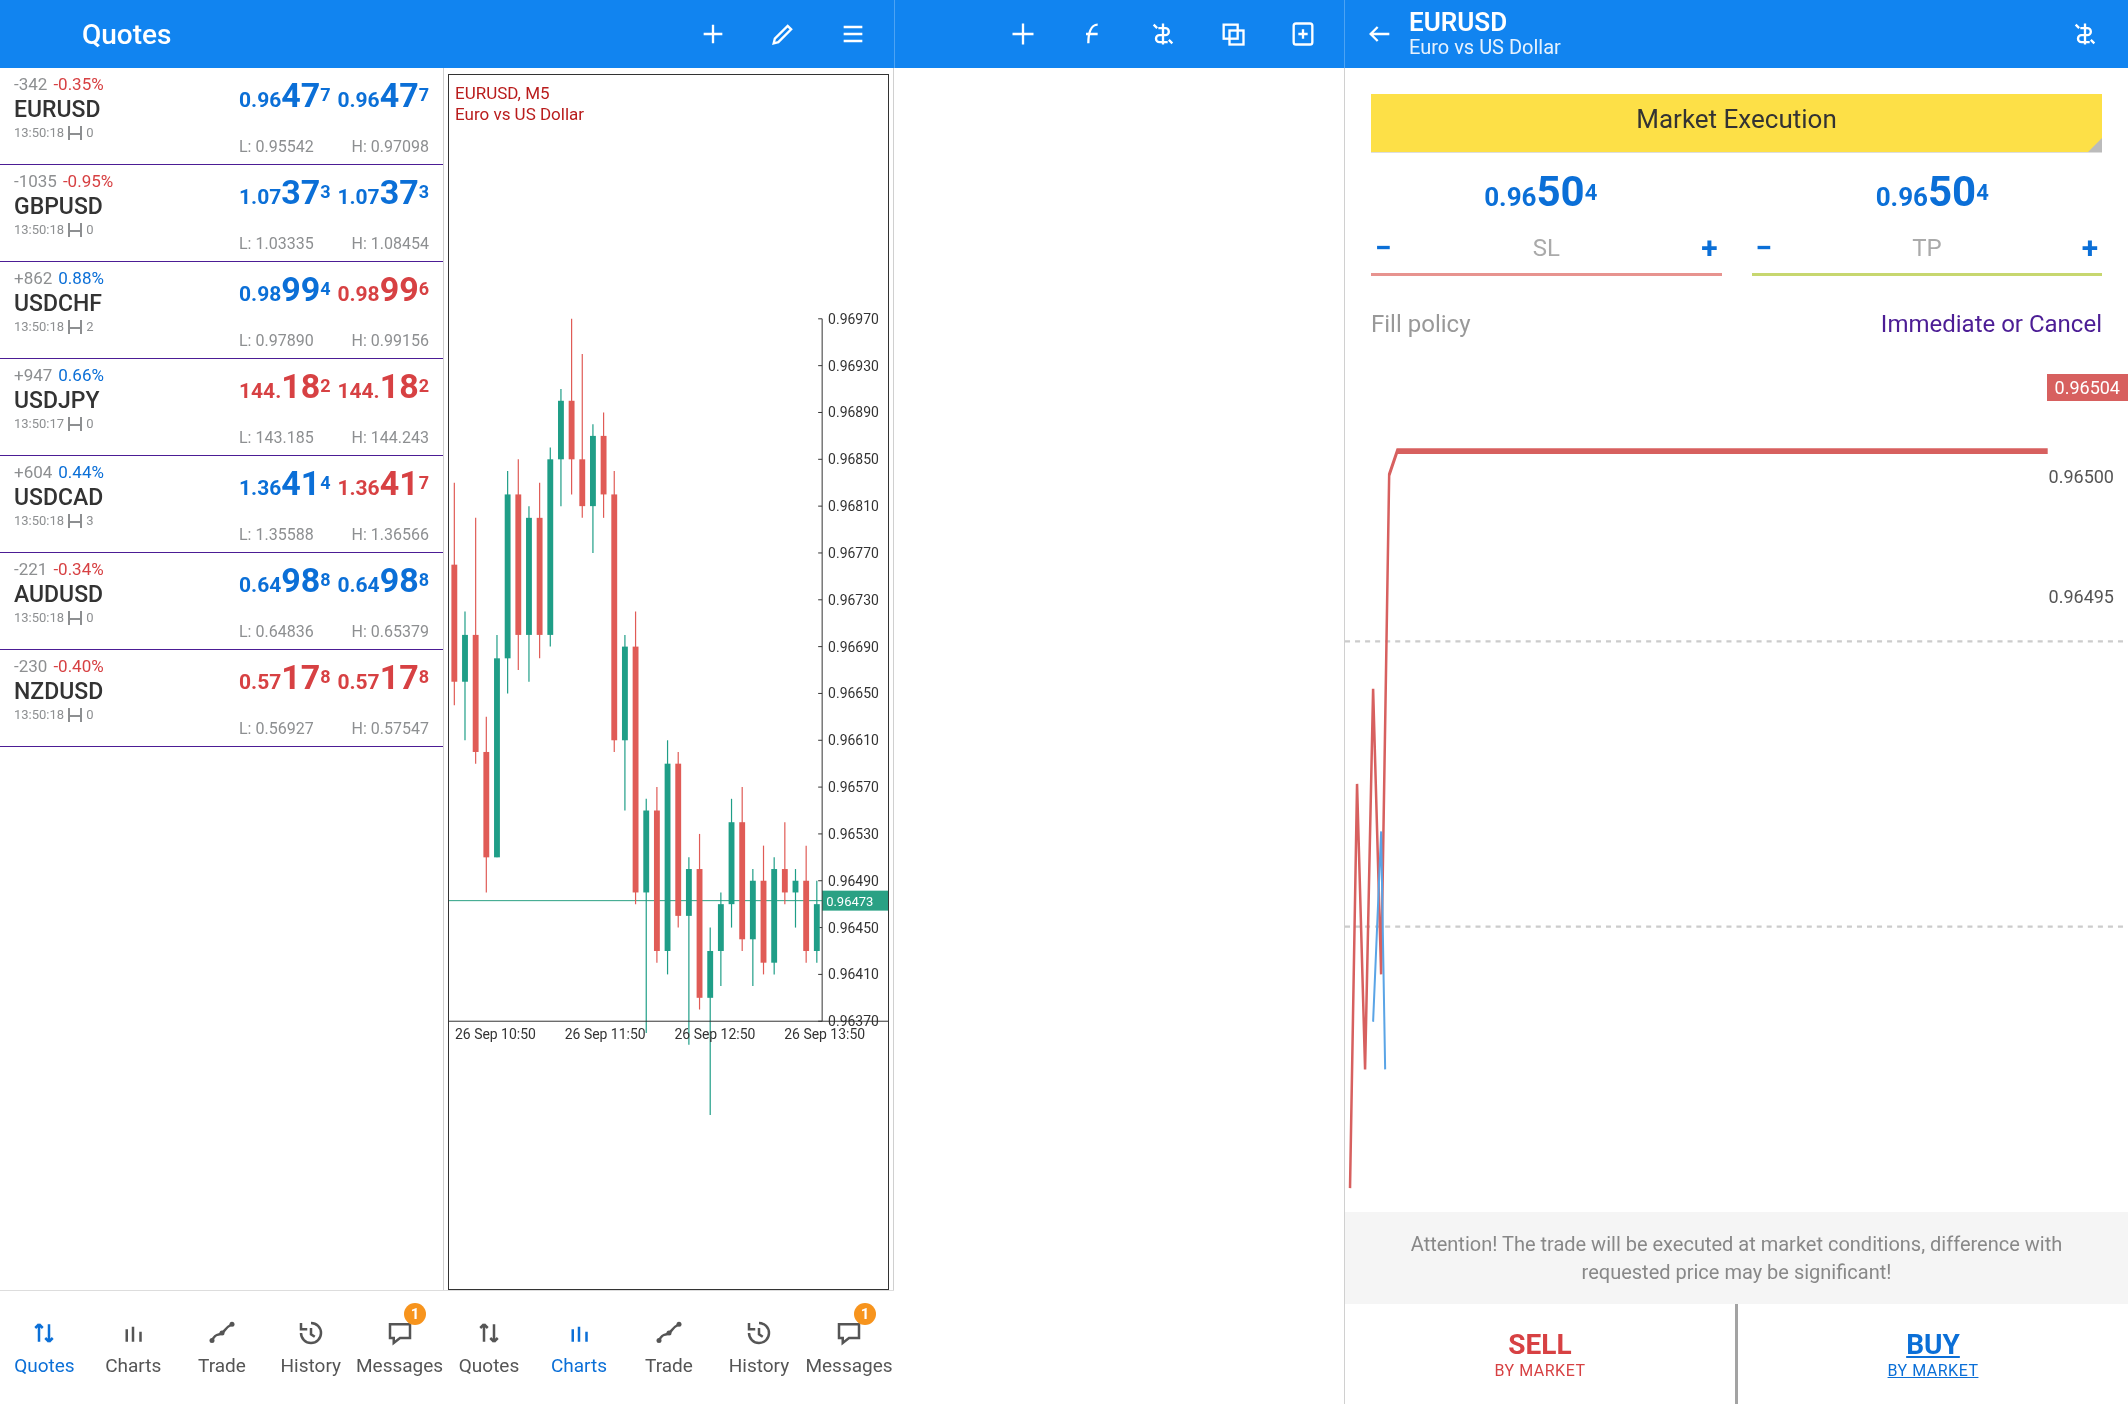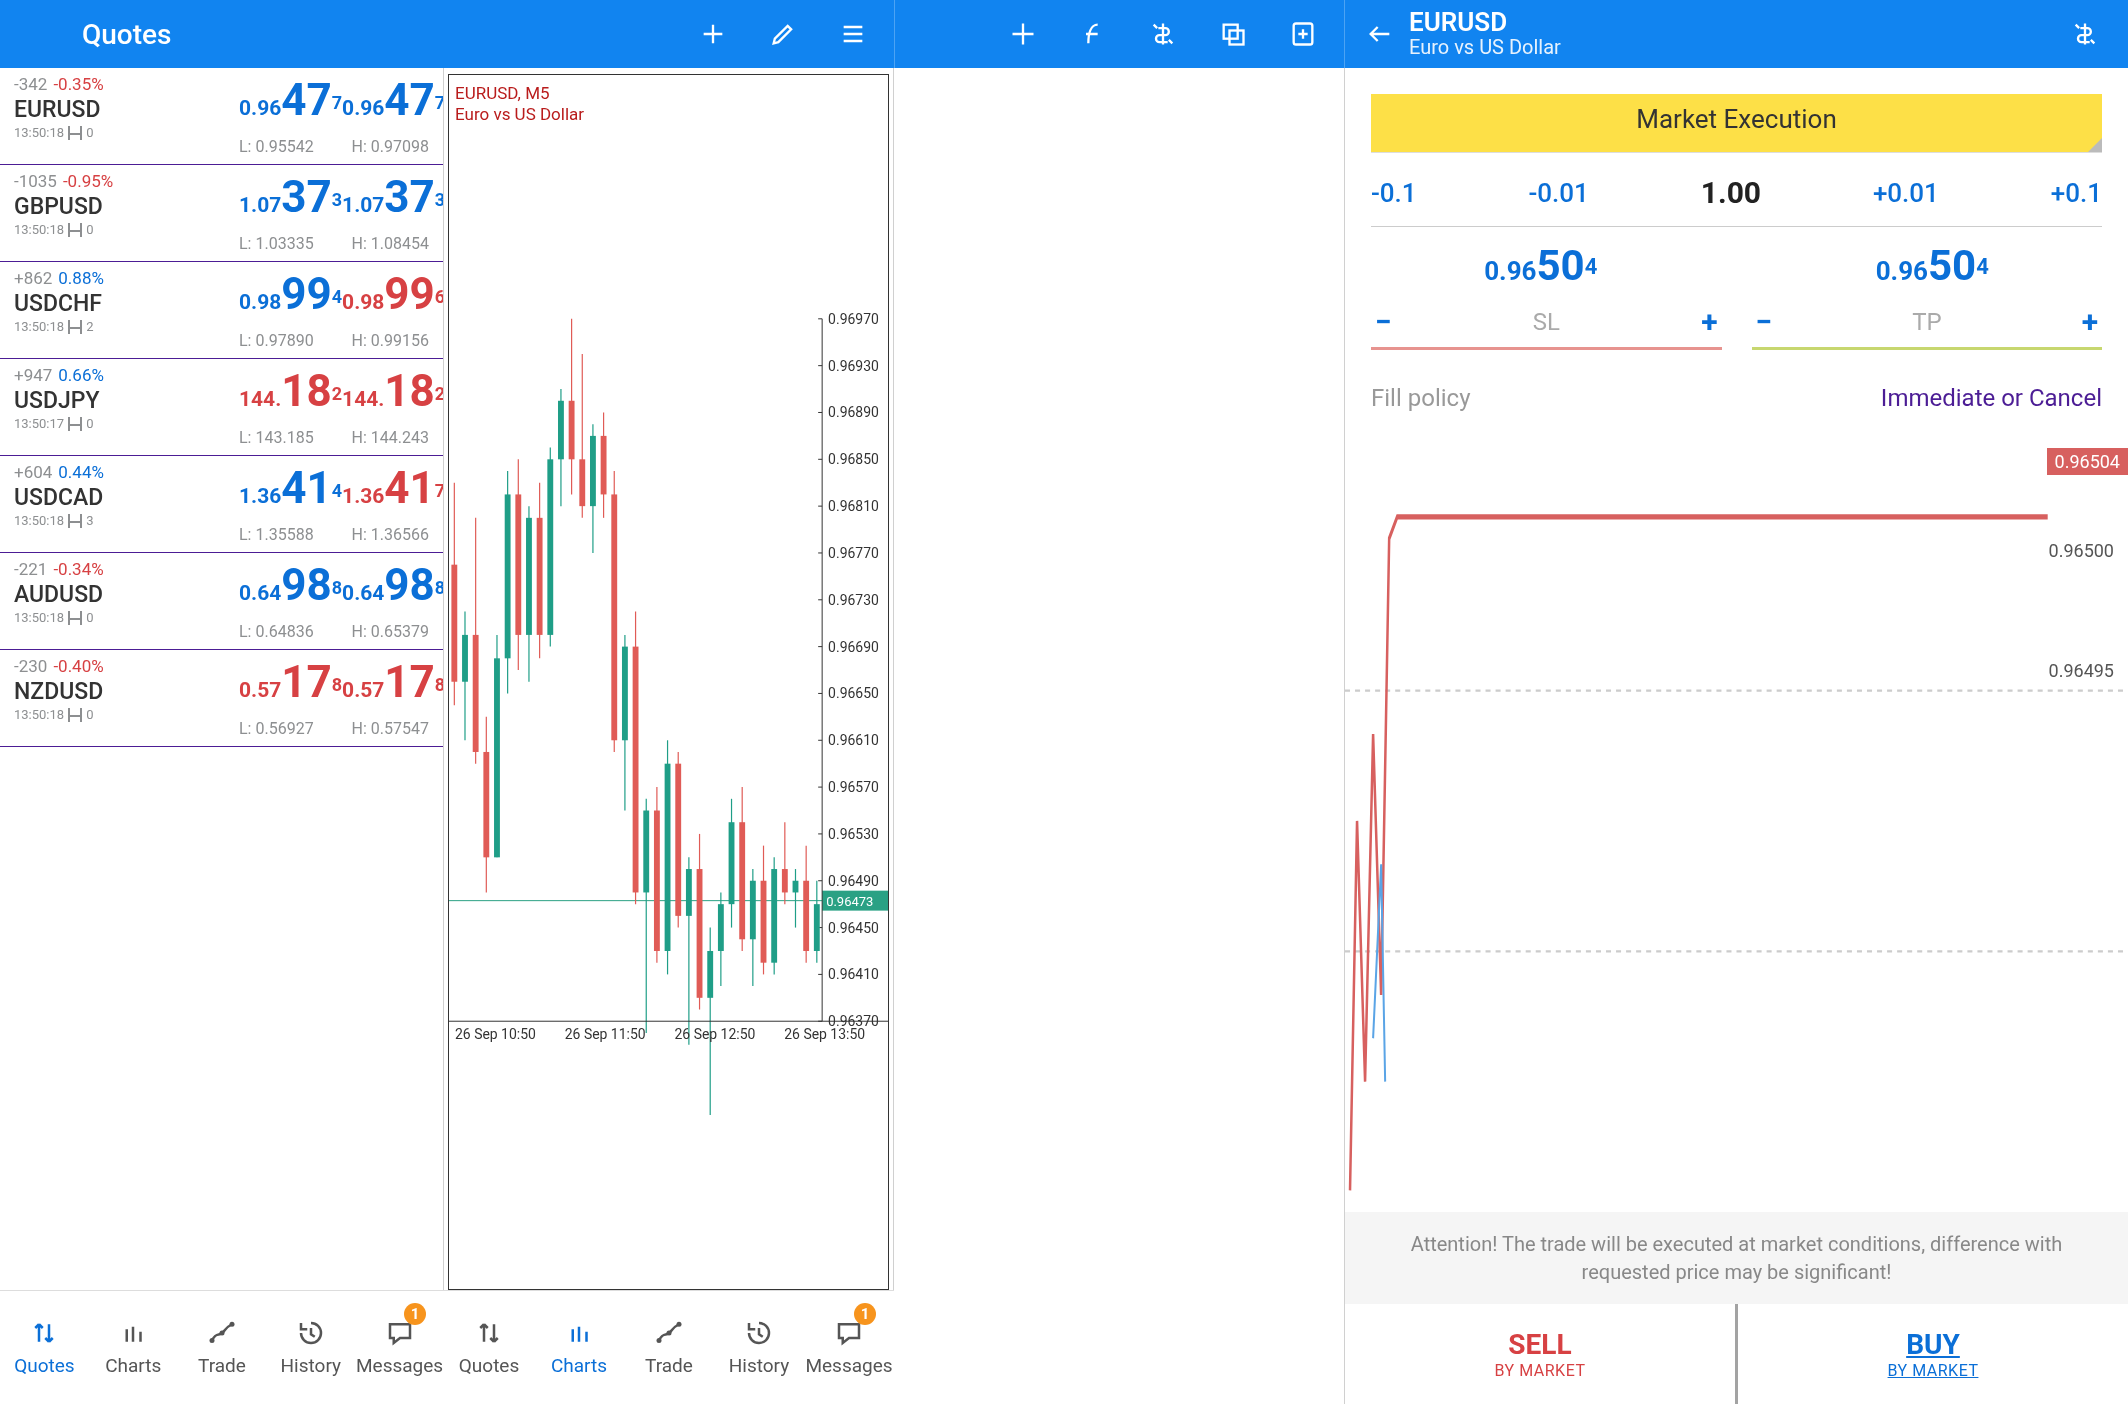--- a/index.html
+++ b/index.html
@@ -35,21 +35,21 @@
   .qrow .topline{font-size:17px; color:var(--grey);}
   .qrow .topline .pct{margin-left:6px;}
   .qrow .sym{font-size:23px; color:#333; font-weight:500; margin-top:2px;}
   .qrow .bot{font-size:13px; color:var(--grey); margin-top:2px; display:flex; align-items:center; gap:4px;}
   .spreadico{display:inline-block; width:14px; height:14px; border-left:2px solid var(--grey); border-right:2px solid var(--grey); position:relative;}
   .spreadico::after{content:''; position:absolute; left:-2px; right:-2px; top:50%; height:2px; background:var(--grey);}
 
   .qprices{position:absolute; right:14px; top:10px; width:190px; display:flex; justify-content:space-between;}
   .price { font-weight:700; white-space:nowrap; line-height:1;}
   .price .lp{font-size:21px;}
-  .price .bp{font-size:44px;}
+  .price .bp{font-size:34px;}
   .price .sp{font-size:18px; vertical-align:super;}
   .qlh{position:absolute; right:14px; bottom:8px; width:190px; display:flex; justify-content:space-between; font-size:16px; color:var(--grey);}
   .c-blue{color:var(--blue-text);} .c-red{color:var(--red);}
 
   
   #chart { position:absolute; left:444px; top:68px; width:450px; bottom:114px; border-right:1px solid var(--panel-border);}
   #chart-inner{position:absolute; inset:6px 4px 0 4px; border:1px solid #333;}
   #chart-title{position:absolute; left:6px; top:8px; font-size:17px; color:#b91c1c; z-index:5; line-height:1.25;}
 
   
@@ -402,27 +402,20 @@
         <text x="6" y="722" font-size="14" fill="#333">26 Sep 10:50</text>
         <text x="116" y="722" font-size="14" fill="#333">26 Sep 11:50</text>
         <text x="226" y="722" font-size="14" fill="#333">26 Sep 12:50</text>
         <text x="336" y="722" font-size="14" fill="#333">26 Sep 13:50</text>
       </svg>
   </div>
 </div>
 
 <div id="order">
   <div class="mexec">Market Execution</div>
-  <div class="voladj">
-    <span class="step">-0.1</span>
-    <span class="step">-0.01</span>
-    <span class="vol">1.00</span>
-    <span class="step">+0.01</span>
-    <span class="step">+0.1</span>
-  </div>
   <div class="twoprices">
     <div class="price c-blue"><span class="lp">0.96</span><span class="bp">50</span><span class="sp">4</span></div>
     <div class="price c-blue"><span class="lp">0.96</span><span class="bp">50</span><span class="sp">4</span></div>
   </div>
   <div class="sltp">
     <div class="box sl">
       <span class="pm">−</span>
       <span>SL</span>
       <span class="pm">+</span>
     </div>

